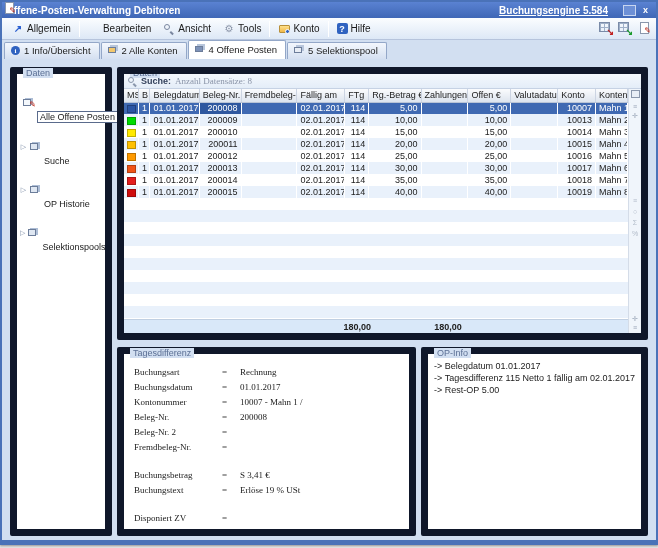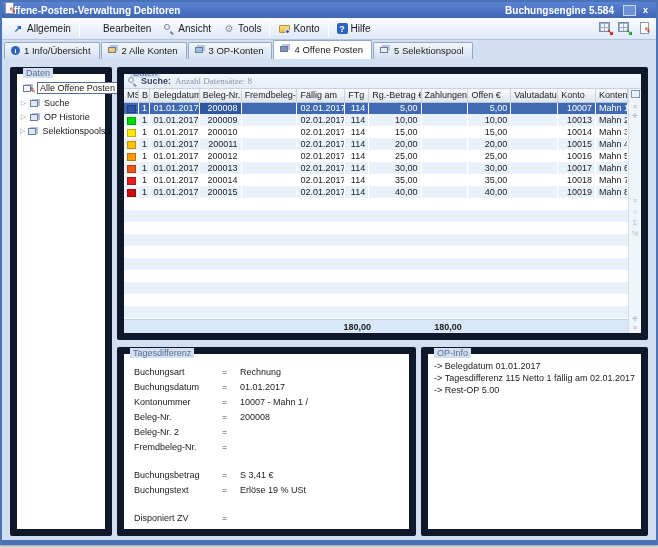--- a/index.html
+++ b/index.html
@@ -4,21 +4,21 @@
 <style>
   * { margin:0; padding:0; box-sizing:border-box; }
   html,body { width:658px; height:548px; background:#e4e4e4; font-family:"Liberation Sans", sans-serif; }
   .window { position:absolute; left:0; top:0; width:658px; height:545px;
     border:2px solid #4a72b8; border-bottom-width:5px; background:#d2dff1; box-shadow:0 1px 2px rgba(0,0,0,.35); }
 
   
   .titlebar { height:16px; background:linear-gradient(#5a82d2,#3f67b6); display:flex; align-items:center;
     padding:0 4px; color:#fff; font-size:10px; font-weight:bold; }
   .titlebar .title { flex:1; }
-  .titlebar .version { margin-right:6px; }
+  .titlebar .version { margin-right:12px;text-decoration:underline; }
   .tb-btn { width:13px; height:11px; margin-left:3px; font-size:9px; line-height:10px; text-align:center;
     color:#fff; cursor:default; }
   .tb-btn.restore { border:1px solid #c8d6f0; background:#6d90d6; }
 
   
   .toolbar { height:22px; background:linear-gradient(#fbfdff,#dde8f6); border-bottom:1px solid #b6c4dc;
     display:flex; align-items:center; padding:0 4px; }
   .menu-item { display:flex; align-items:center; gap:3px; padding:2px 6px; font-size:10px; color:#1a1a1a; }
   .m-sep { width:1px; height:16px; background:#c0cce0; border-right:1px solid #fff; margin:0 2px; }
   .mi { width:12px; height:12px; display:inline-flex; align-items:center; justify-content:center; font-size:10px; }
@@ -47,21 +47,21 @@
 
   
   .content { position:absolute; top:57px; left:2px; right:2px; bottom:0; background:#d2dff1; padding:3px 6px 4px 6px;
     display:flex; gap:5px; }
   .groupbox { position:relative; border:7px solid #0f172a; border-radius:2px; background:#fff; }
   .gb-label { position:absolute; top:-6px; left:6px; background:#d2dff1; padding:0 3px; font-size:9px; color:#5b6f94; }
 
   
   .sidebar { width:102px; margin-top:5px; padding:6px 2px; }
   .nav-item { display:flex; align-items:center; gap:3px; font-size:9px; color:#1a1a1a; padding:2px 1px; }
-  .nav-item .lbl { white-space:nowrap; }
+  .nav-item .lbl { white-space:nowrap;margin-top:29px; }
   .nav-item.selected .lbl { border:1px solid #5a6b8c; padding:0 2px; background:#fff; }
   .exp { width:7px; font-size:7px; color:#7a8aa4; text-align:center; }
   .tree-ic { width:11px; height:9px; position:relative; flex:none; }
   .tree-ic .c1 { position:absolute; left:0; top:1px; width:8px; height:7px; border:1px solid #6c7d9a; background:#dfe7f2; box-shadow:2px -1px 0 0 #aebed6; }
   .tree-ic.table .c1 { background:#f4f8fc; }
   .tree-ic.table:after { content:"✎"; position:absolute; right:-2px; bottom:-2px; font-size:8px; color:#c03020; }
 
   .main { flex:1; display:flex; flex-direction:column; gap:7px; margin-top:5px; }
 
   
@@ -91,21 +91,21 @@
   .grid-col { flex:1; display:flex; flex-direction:column; overflow:hidden; }
   .vstrip { width:13px; background:#f0f5fb; border-left:1px solid #d4dce8; display:flex; flex-direction:column; align-items:center; font-size:7px; color:#9aa6b8; padding:1px 0; }
   .vstrip .chooser { width:9px; height:8px; border:1px solid #8a97ac; background:#e8eef6; margin-bottom:4px; }
   .vstrip .mk { line-height:9px; }
   .vstrip .gap { flex:1; }
   .vstrip .cluster { display:flex; flex-direction:column; gap:2px; align-items:center; color:#b0bac8; }
 
   
   .bottomrow { flex:1; display:flex; gap:5px; }
   .details { flex:1.78; padding:10px 8px 4px 10px; font-size:9px; color:#222; }
-  .dl-row { display:flex; height:15px; align-items:center; }
+  .dl-row { display:flex; height:15px; align-items:center;font-family:Liberation Serif, serif; }
   .dl-row.sp { height:13px; }
   .dl-label { width:88px; flex:none; }
   .dl-eq { width:18px; flex:none; color:#444; }
   .opinfo { flex:1; padding:6px 6px 20px 6px; font-size:9px; color:#222; }
   .op-line { line-height:12px; white-space:nowrap; }
 </style>
 </head>
 <body>
 
 <div class="window">
@@ -173,26 +173,20 @@
   <div class="tabbar">
     <div class="tab">
       <span class="info-ic">i</span>
       <span>1 Info/Übersicht</span>
     </div>
     <div class="tab">
       <span class="tab-ic">
           <span class="cards amber"></span>
         </span>
       <span>2 Alle Konten</span>
-    </div>
-    <div class="tab">
-      <span class="tab-ic">
-          <span class="cards blue"></span>
-        </span>
-      <span>3 OP-Konten</span>
     </div>
     <div class="tab active">
       <span class="tab-ic">
           <span class="cards book"></span>
         </span>
       <span>4 Offene Posten</span>
     </div>
     <div class="tab">
       <span class="tab-ic">
           <span class="cards"></span>

